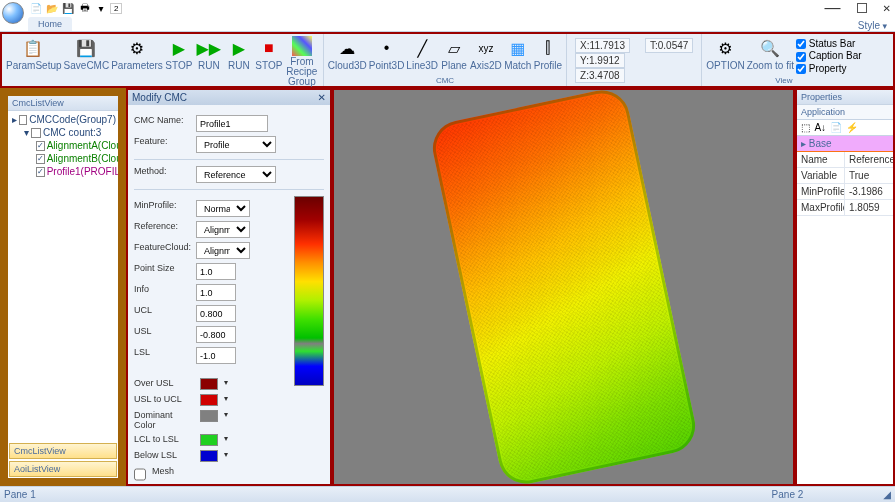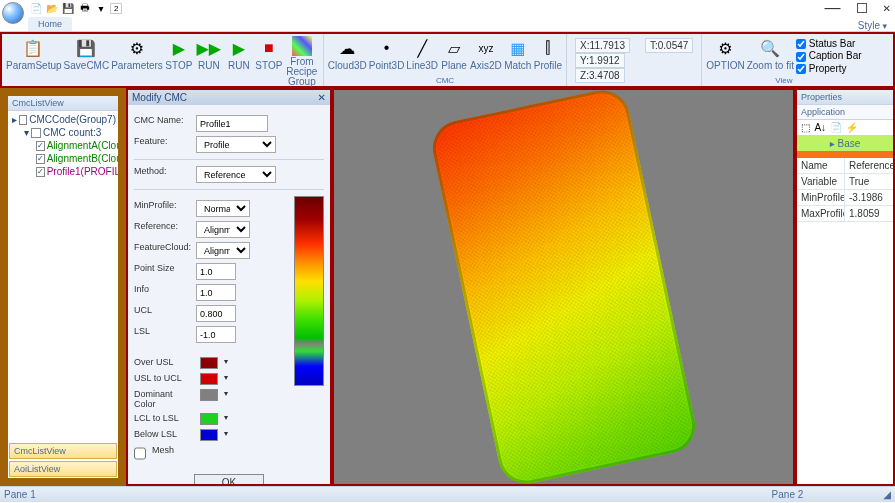--- a/index.html
+++ b/index.html
@@ -55,21 +55,21 @@
 .colorbar { width: 30px; height: 190px; background: linear-gradient(to bottom, #6b0000 0%, #a00000 12%, #ff3000 25%, #ff9000 35%, #ffe000 45%, #b0f000 55%, #40e000 65%, #00c000 75%, #808080 78%, #30e030 82%, #0000ff 90%, #0000c0 100%); border: 1px solid #888; }
 .ok-btn { display: block; margin: 8px auto 0 auto; width: 70px; padding: 2px; border: 1px solid #888; background: #e8eff8; text-align: center; cursor: pointer; }
 
 .viewport { flex: 1; border: 2px solid #9a0000; background: #808080; position: relative; overflow: hidden; }
 .heatmap-obj { position: absolute; left: 50%; top: 50%; transform: translate(-50%, -50%) rotate(-12deg); width: 200px; height: 370px; border-radius: 28px; background: linear-gradient(160deg, #ff3000 0%, #ff7000 20%, #ffc000 40%, #f0f000 55%, #c0f000 70%, #80e000 85%, #50d000 100%); box-shadow: inset 0 0 0 3px rgba(0,100,0,0.3); }
 .heatmap-obj::after { content: ""; position: absolute; inset: 4px; border-radius: 24px; background-image: repeating-linear-gradient(45deg, rgba(0,0,0,0.05) 0 1px, transparent 1px 3px), repeating-linear-gradient(-45deg, rgba(0,0,0,0.05) 0 1px, transparent 1px 3px); }
 
 .right-panel { width: 100px; border: 2px solid #9a0000; background: #fff; display: flex; flex-direction: column; }
 .prop-toolbar { display: flex; gap: 4px; padding: 2px 4px; border-bottom: 1px solid #c7d4e4; font-size: 10px; }
 .prop-grid { font-size: 9px; }
-.prop-cat { background: #bef264; padding: 2px 4px; color: #4a6b9b; border-bottom: 7px solid #f97316; text-align: center; }
+.prop-cat { background: #f0abfc; padding: 2px 4px; color: #4a6b9b; border-bottom: 1px solid #f97316; }
 .prop-row { display: flex; border-bottom: 1px solid #e0e6ef; }
 .prop-row .k { width: 50%; padding: 2px 4px; color: #333; border-right: 1px solid #e0e6ef; overflow: hidden; }
 .prop-row .v { width: 50%; padding: 2px 4px; color: #333; overflow: hidden; }
 
 .statusbar { height: 16px; background: linear-gradient(#e8eff8, #d4e0ef); display: flex; align-items: center; font-size: 9px; color: #4a6b9b; padding: 0 4px; border-top: 1px solid #c7d4e4; }
 .statusbar .right { margin-left: auto; display: flex; gap: 80px; }
 
 .app-orb { width: 22px; height: 22px; border-radius: 50%; background: radial-gradient(circle at 30% 30%, #fff, #80c0ff 40%, #2060c0); position: absolute; left: 2px; top: 2px; z-index: 10; border: 1px solid #888; }
 </style>
 </head>
@@ -277,20 +277,24 @@
             </div>
           <div class="form-row">
               <label>Info</label>
               <input style="max-width: 40px;" value="1.0">
             </div>
           <div class="form-row">
               <label>UCL</label>
               <input style="max-width: 40px;" value="0.800">
             </div>
           <div class="form-row">
+              <label>USL</label>
+              <input style="max-width: 40px;" value="-0.800">
+            </div>
+          <div class="form-row">
               <label>LSL</label>
               <input style="max-width: 40px;" value="-1.0">
             </div>
           <div style="height:6px"></div>
           <div class="form-row">
               <label>Over USL</label>
               <span class="color-swatch" style="background:#8b0000"></span>
               <span style="font-size:8px">▾</span>
             </div>
           <div class="form-row">

